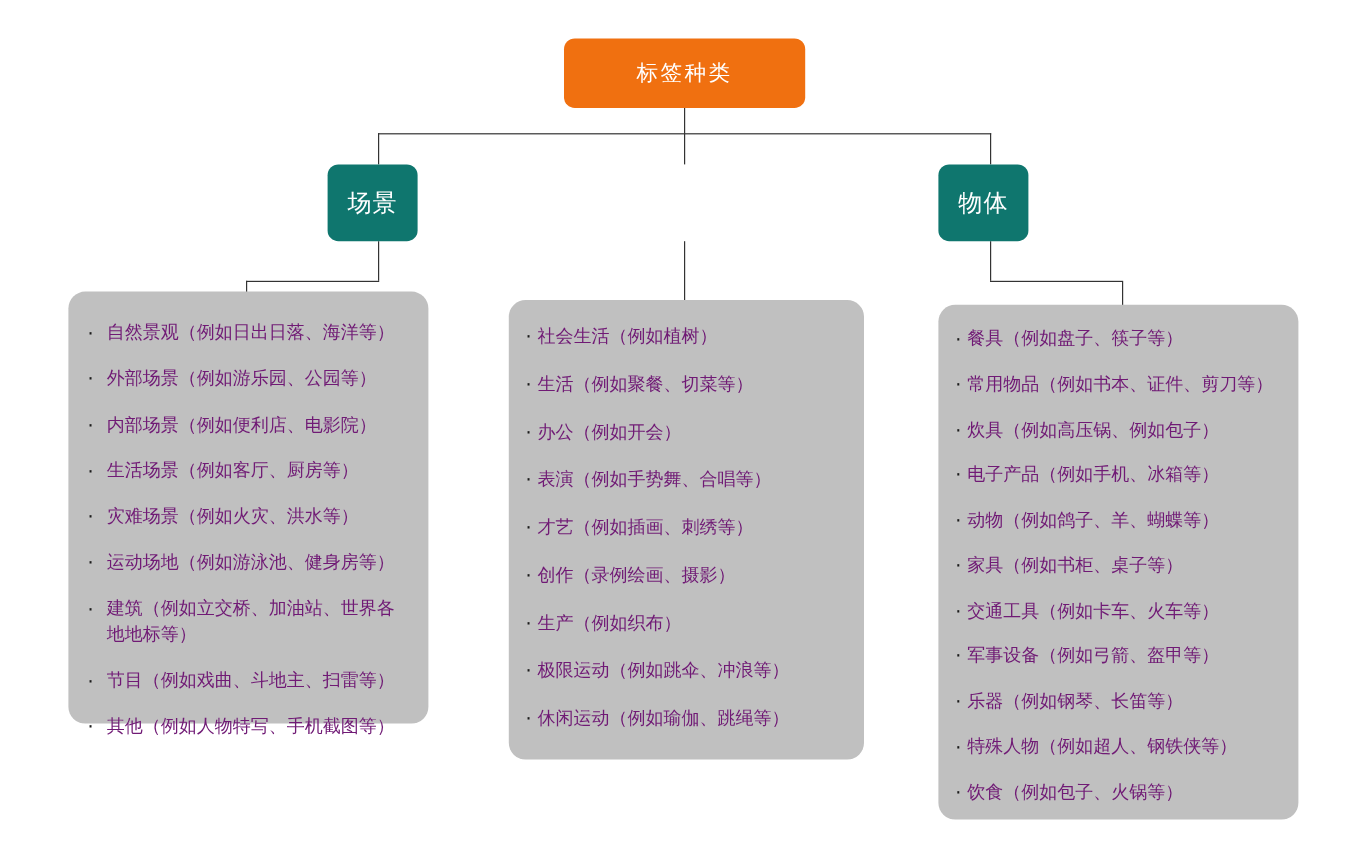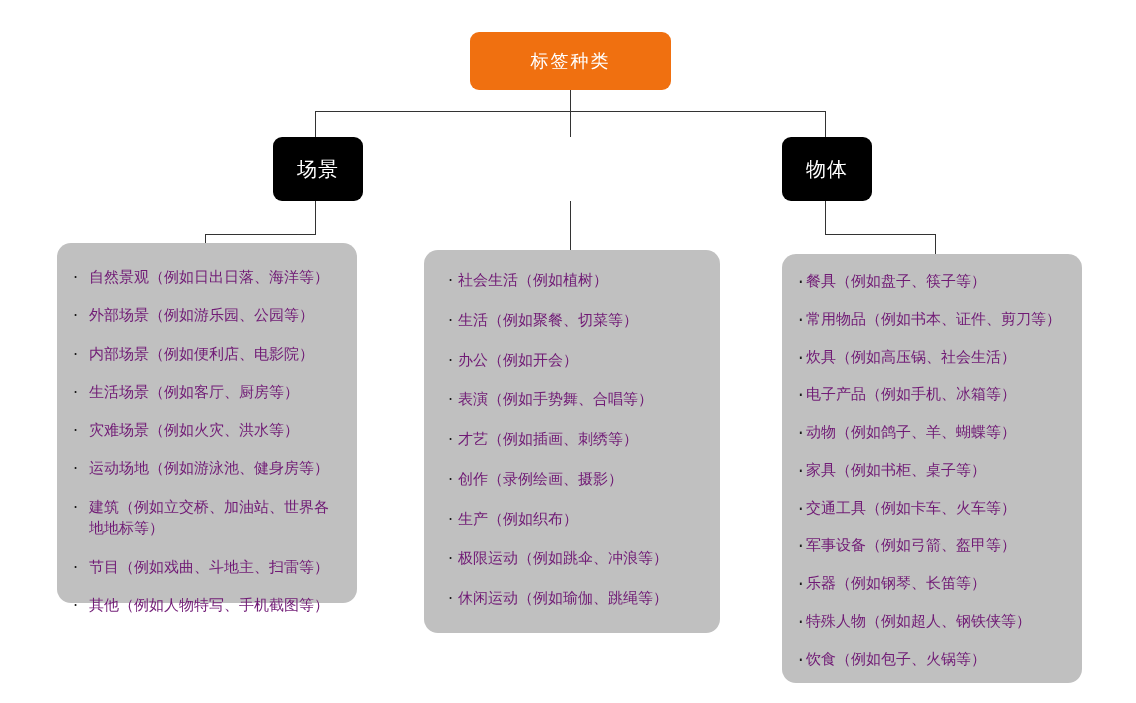--- a/index.html
+++ b/index.html
@@ -34,23 +34,23 @@
     top: 32px;
     width: 201px;
     height: 58px;
     background: #F07010;
     border-radius: 9px;
     font-size: 18px;
     letter-spacing: 2px;
   }
   .node-l2 {
     top: 137px;
-    width: 90px;
+    width: 75px;
     height: 64px;
-    background: #000000;
+    background: #0f766e;
     border-radius: 9px;
     font-size: 20px;
     letter-spacing: 1px;
   }
   .node-scene  { left: 273px; }
   .node-event  { left: 527px; }
   .node-object { left: 782px; }
 
   
   .line {
@@ -85,21 +85,21 @@
 
   
   .panel {
     position: absolute;
     background: #C0C0C0;
     border-radius: 14px;
     box-sizing: border-box;
     z-index: 2;
   }
   .panel-scene  { left: 57px;  top: 243px; width: 300px; height: 360px; padding: 24px 14px 0 14px; }
-  .panel-event  { left: 424px; top: 250px; width: 296px; height: 383px; padding: 20px 14px 0 24px; }
+  .panel-event  { left: 424px; top: 250px; width: 296px; height: 383px; padding: 20px 14px 0 14px; }
   .panel-object { left: 782px; top: 254px; width: 300px; height: 429px; padding: 18px 14px 0 14px; }
 
   ul.items {
     list-style: none;
     margin: 0;
     padding: 0;
   }
   ul.items li {
     color: #701a75;
     font-size: 15px;
@@ -128,21 +128,20 @@
   .panel-event ul.items li {
     padding-left: 10px;
     margin-bottom: 18px;
   }
   .panel-event ul.items li::before { left: 0px; }
 
   
   .panel-object ul.items li {
     padding-left: 10px;
     margin-bottom: 16px;
-    font-family: Liberation Mono, monospace;
   }
   .panel-object ul.items li::before { left: 0px; }
 </style>
 </head>
 <body>
 
 <div id="canvas">
 
   <div class="line v c-root-stem"></div>
   <div class="line h c-bus"></div>
@@ -196,21 +195,21 @@
         <li>生产（例如织布）</li>
         <li>极限运动（例如跳伞、冲浪等）</li>
         <li>休闲运动（例如瑜伽、跳绳等）</li>
       </ul>
   </div>
 
   <div class="panel panel-object">
     <ul class="items">
         <li>餐具（例如盘子、筷子等）</li>
         <li>常用物品（例如书本、证件、剪刀等）</li>
-        <li>炊具（例如高压锅、社会生活）</li>
+        <li>炊具（例如高压锅、例如包子）</li>
         <li>电子产品（例如手机、冰箱等）</li>
         <li>动物（例如鸽子、羊、蝴蝶等）</li>
         <li>家具（例如书柜、桌子等）</li>
         <li>交通工具（例如卡车、火车等）</li>
         <li>军事设备（例如弓箭、盔甲等）</li>
         <li>乐器（例如钢琴、长笛等）</li>
         <li>特殊人物（例如超人、钢铁侠等）</li>
         <li>饮食（例如包子、火锅等）</li>
       </ul>
   </div>

